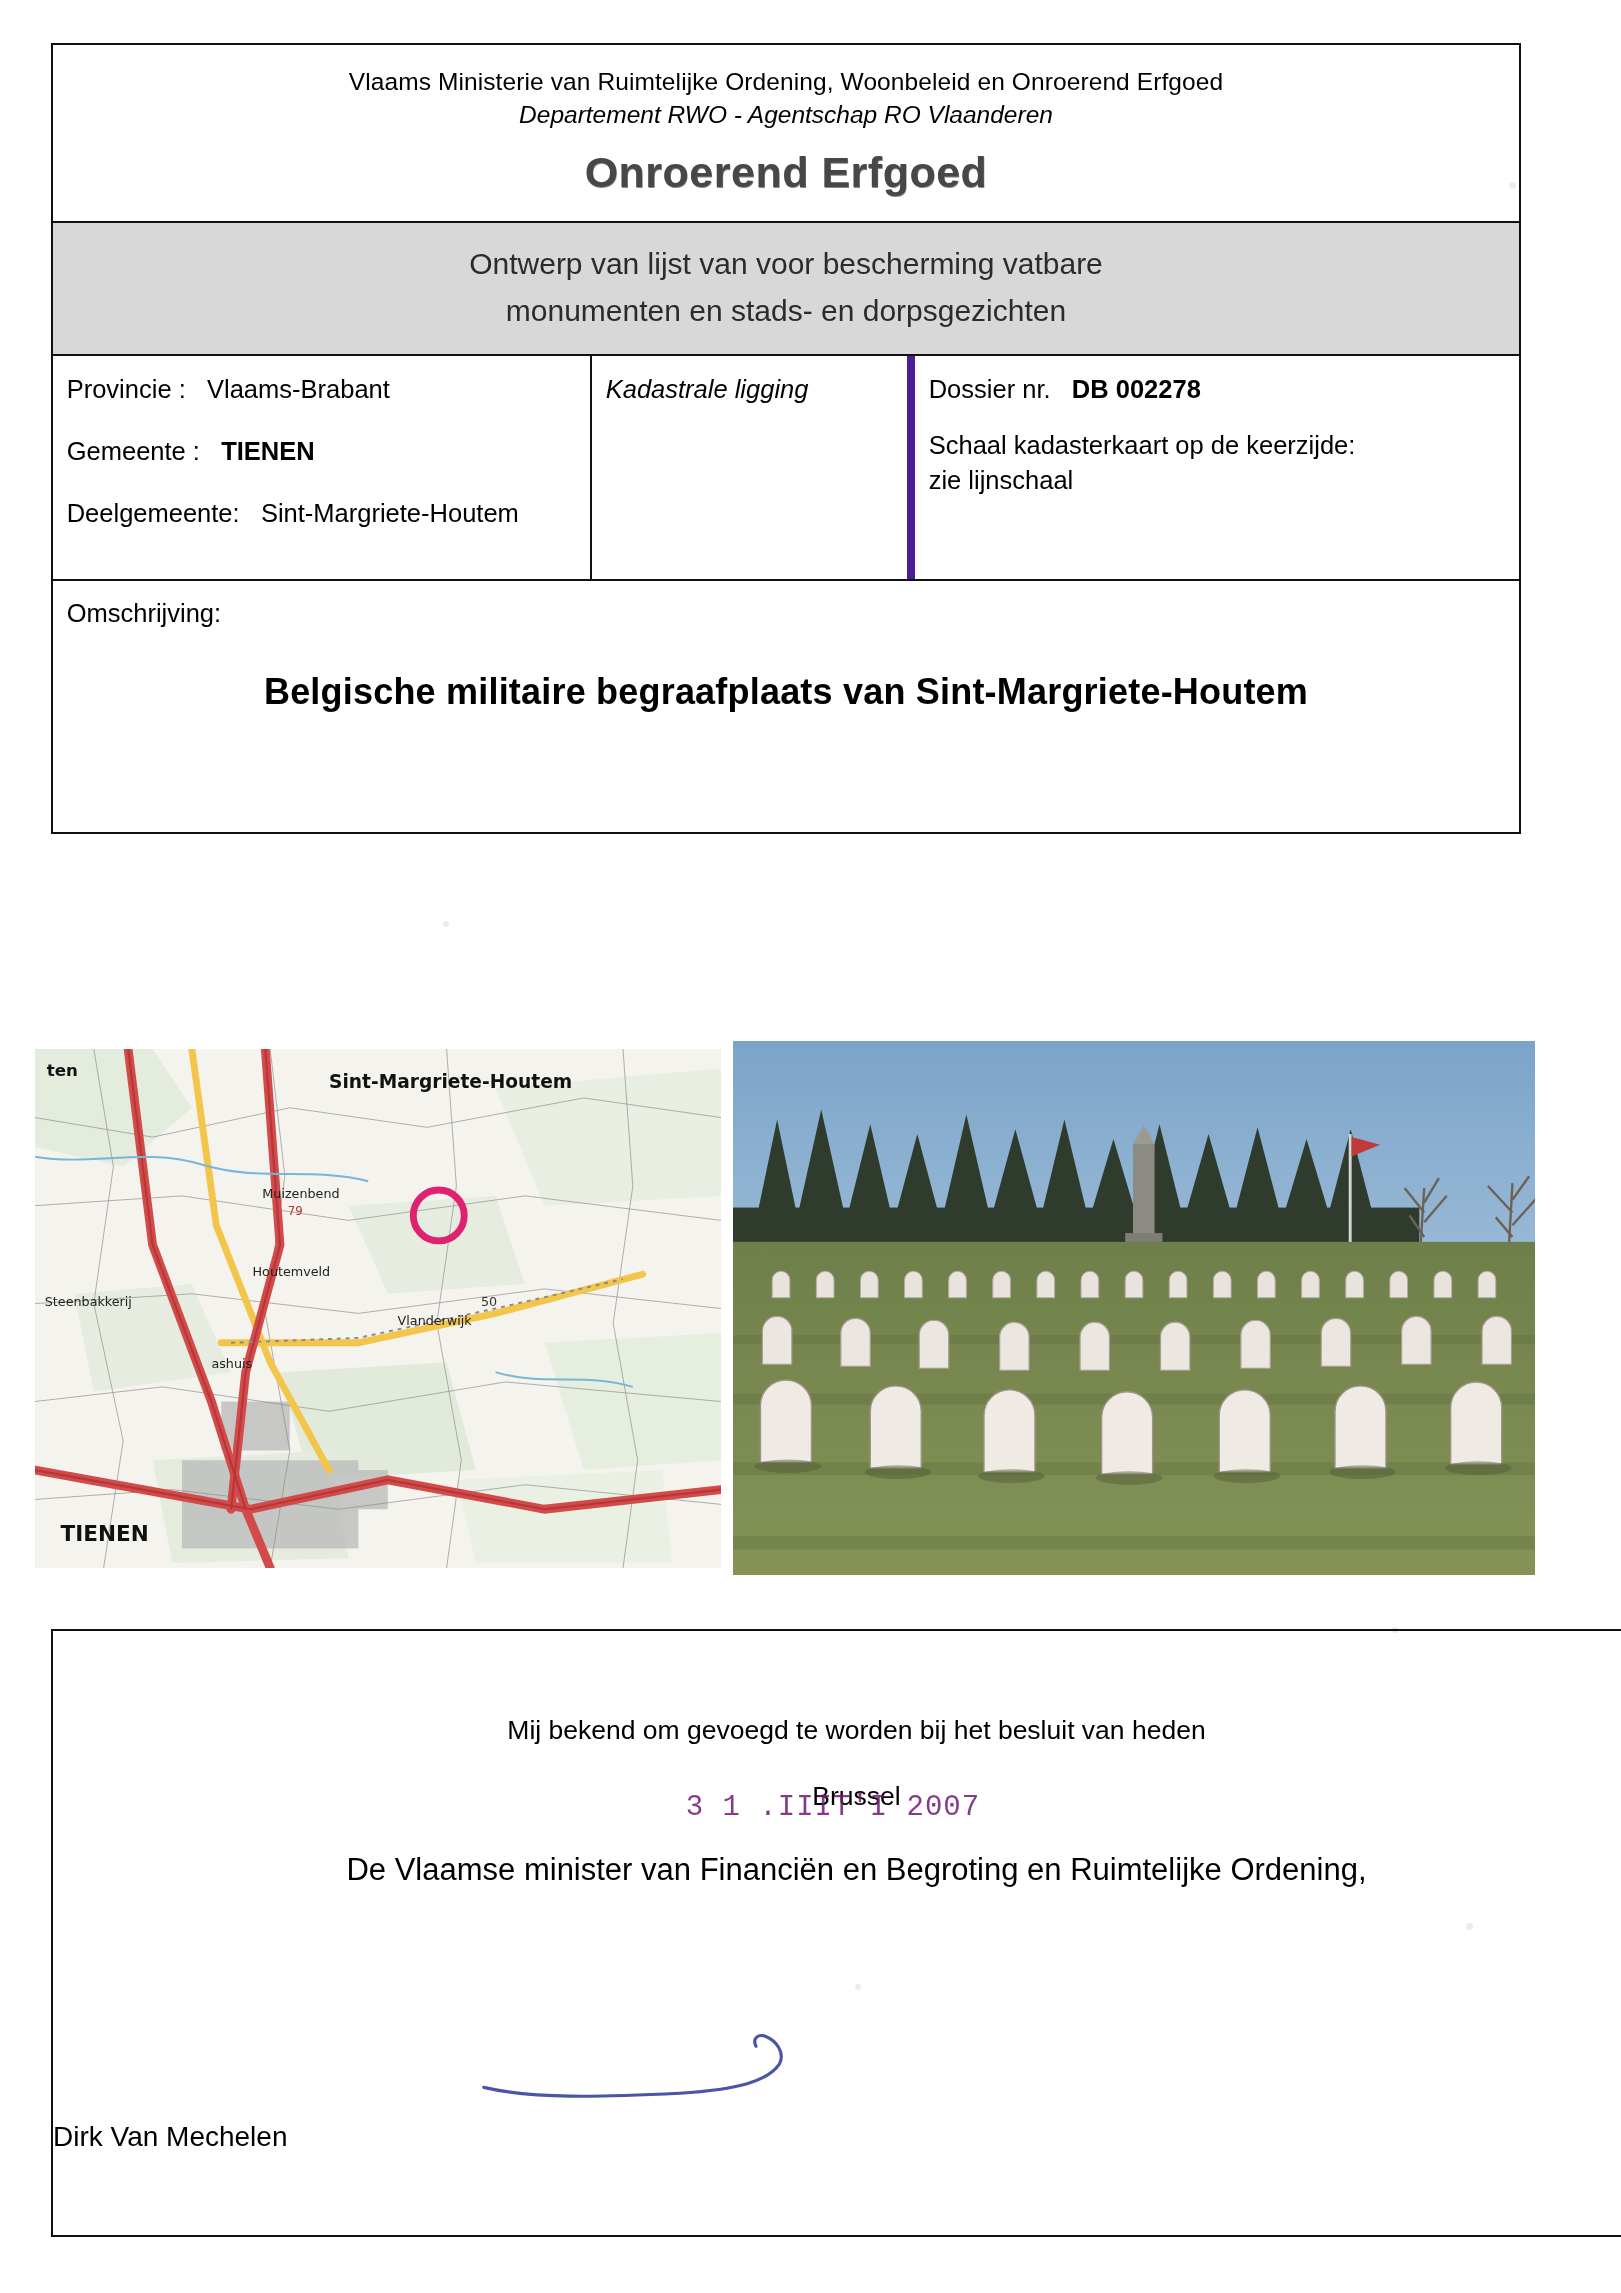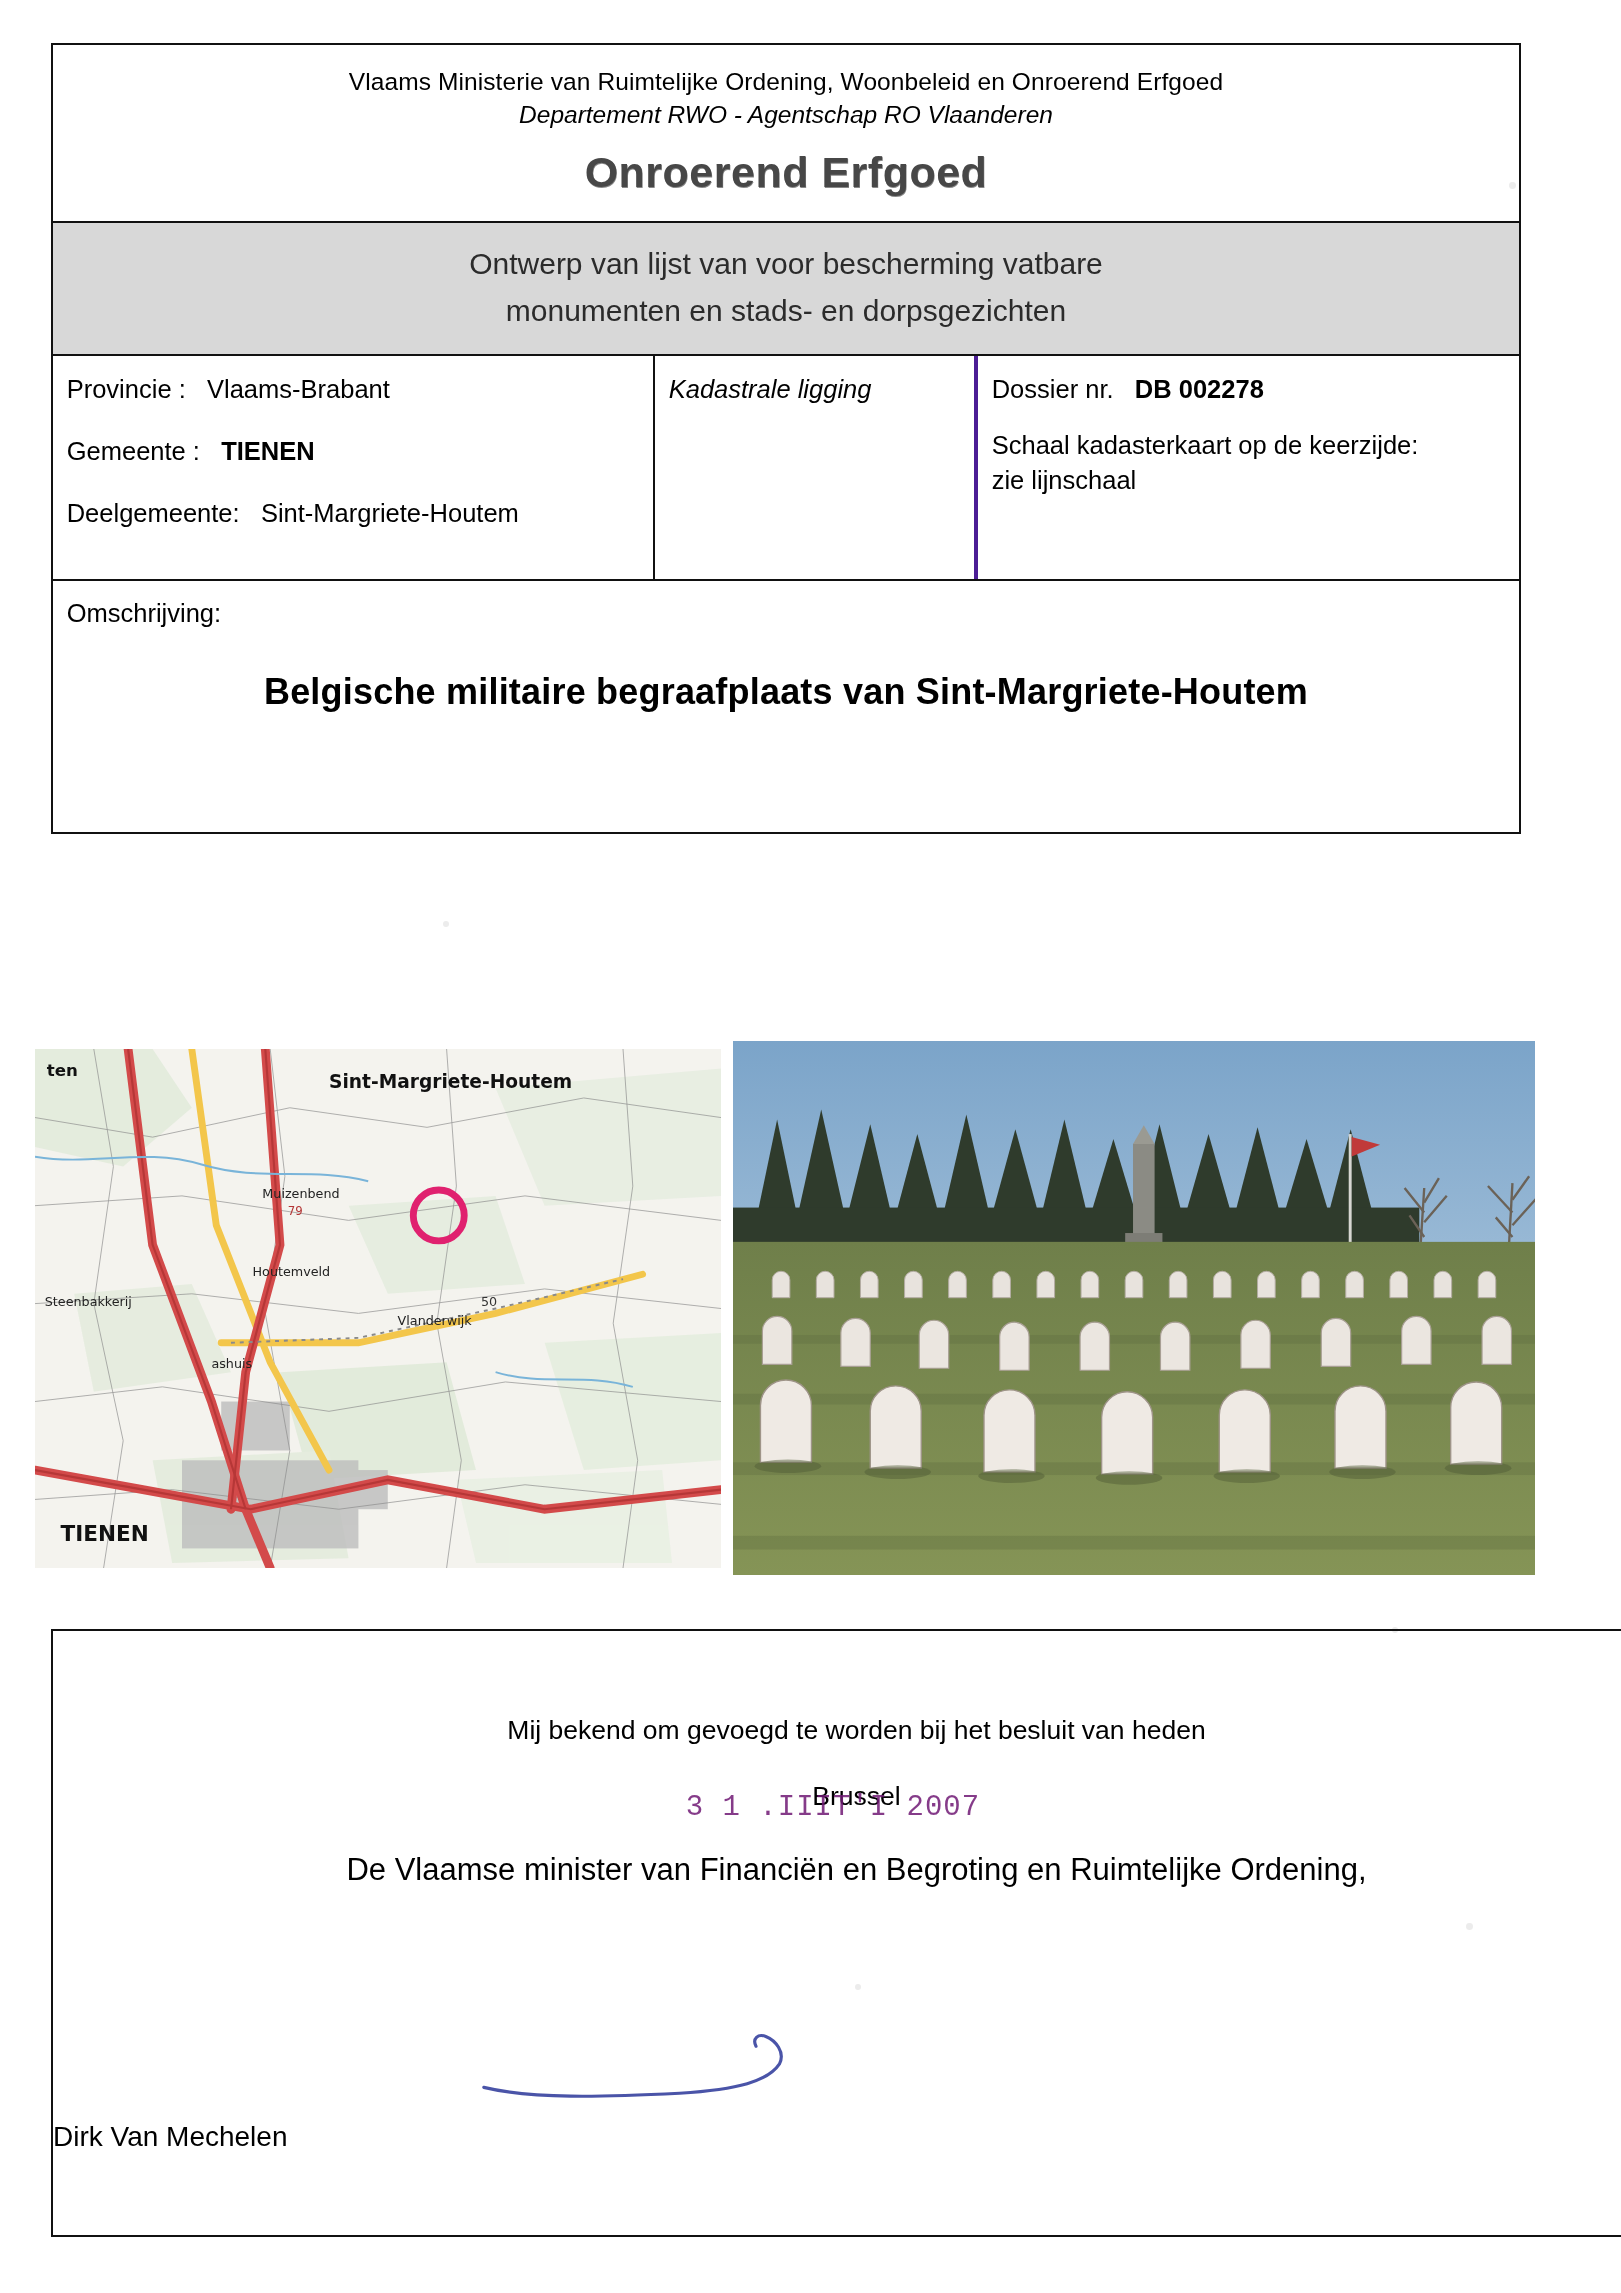--- a/index.html
+++ b/index.html
@@ -70,22 +70,22 @@
   
   .info-row {
     display: flex;
     border-top: 2px solid #111;
     min-height: 223px;
   }
   .info-col {
     box-sizing: border-box;
     padding: 17.6px 13.7px 9.8px 13.7px;
   }
-  .col-a { width: 602px; border-right: 2px solid #111; }
-  .col-b { width: 323px; border-right: 4px solid #4c1d95; }
+  .col-a { width: 539px; border-right: 2px solid #111; }
+  .col-b { width: 323px; border-right: 8px solid #4c1d95; }
   .col-c { flex: 1; }
   .info-line {
     font-size: 25.5px;
     line-height: 33px;
     margin-bottom: 29px;
   }
   .info-line b { font-weight: bold; }
   .italic { font-style: italic; }
   .col-b .info-line { margin-bottom: 17.6px; }
   .col-b .multi { line-height: 36px; margin-bottom: 0; }

